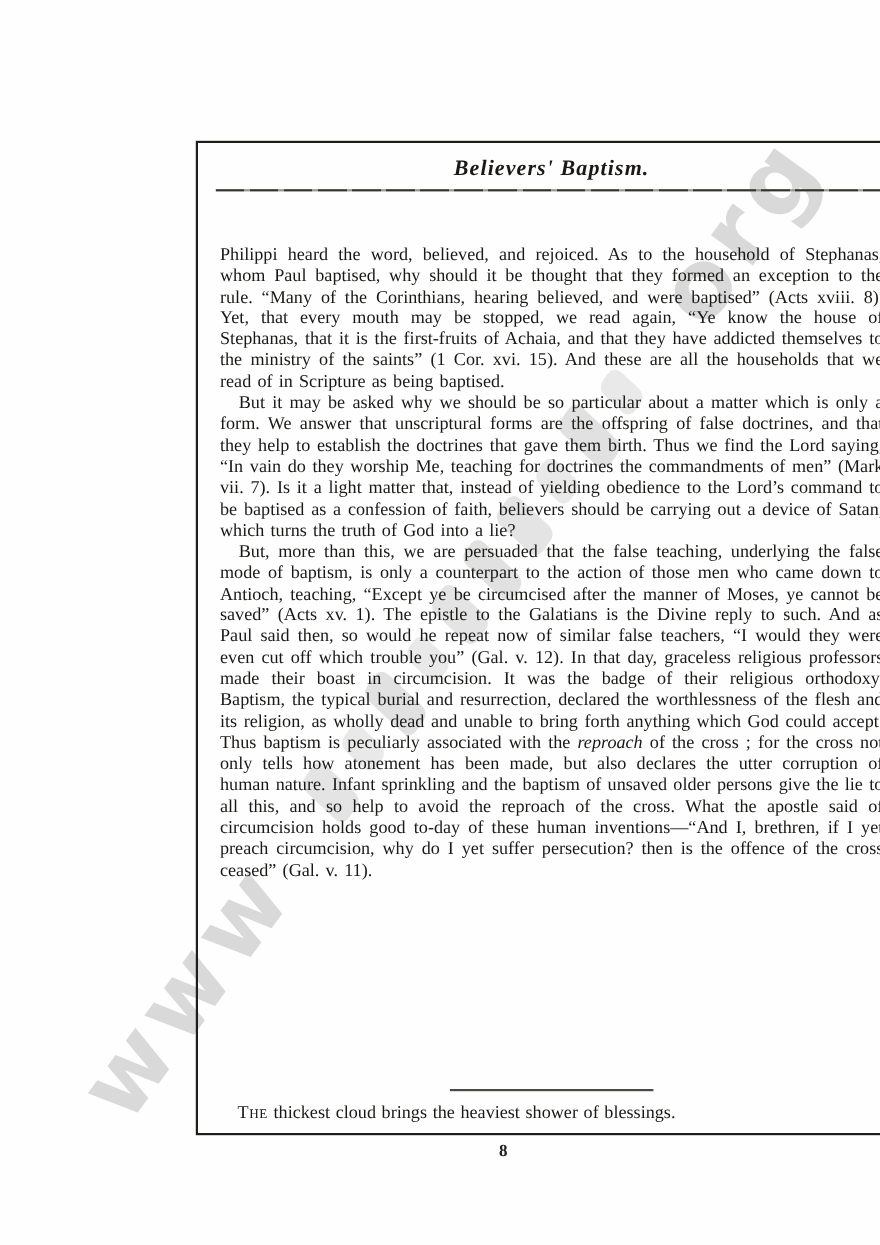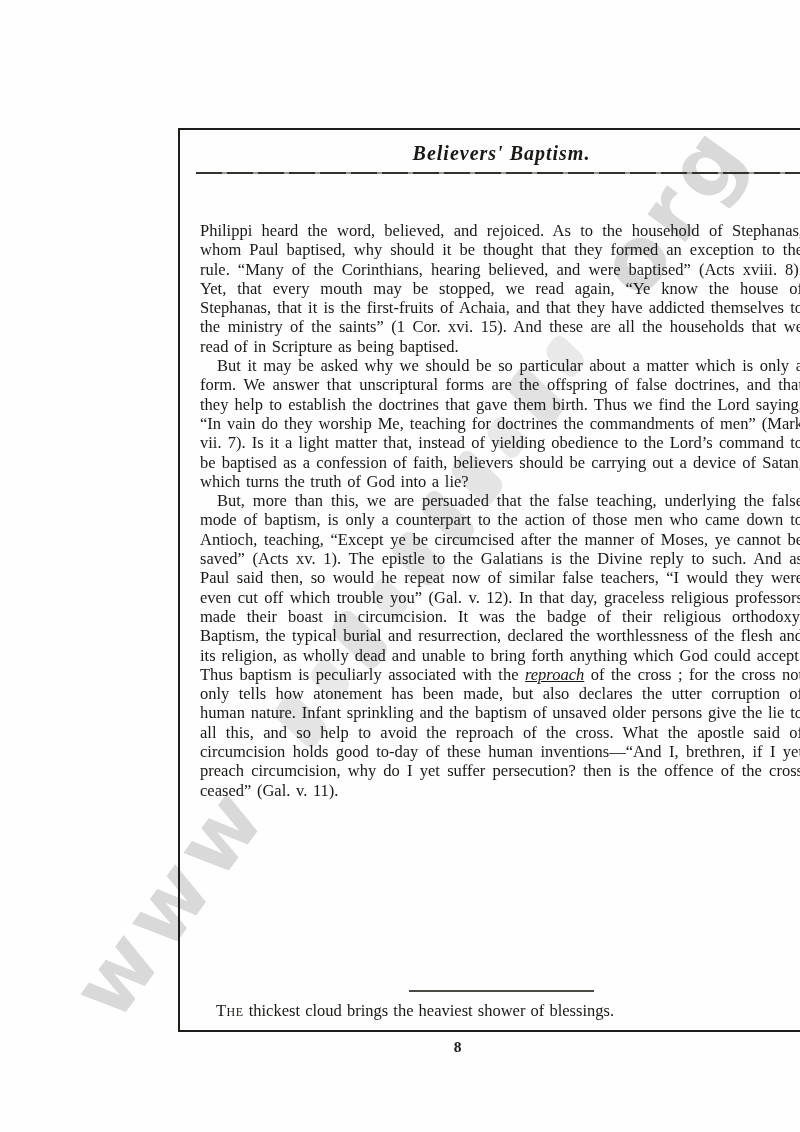--- a/index.html
+++ b/index.html
@@ -71,21 +71,21 @@
   .para{
     margin:0;
     font-size:16.5px;
     line-height:19.3px;
     text-align:justify;
     text-indent:17px;
     word-spacing:1.5px;
     color:#1a1815;
   }
   .para.no-indent{text-indent:0;margin-top:36px;}
-  .para .ital{font-style:italic;text-decoration:underline;}
+  .para .ital{font-style:italic;}
 
   .divider{
     margin:auto auto 9px auto; 
     width:185px;height:2px;
     background:#4c4944;
   }
   .maxim{
     margin:0 0 2px 0;
     font-size:16.5px;
     line-height:19.3px;

